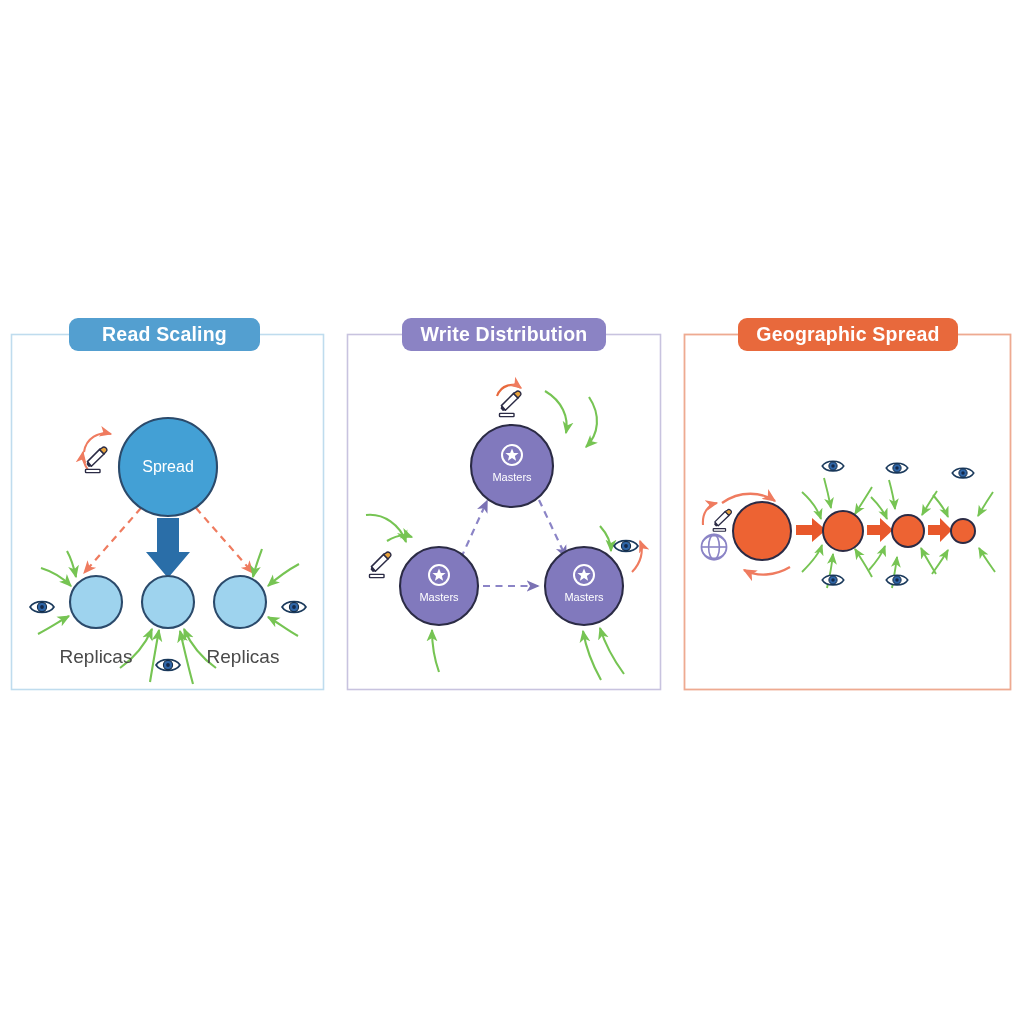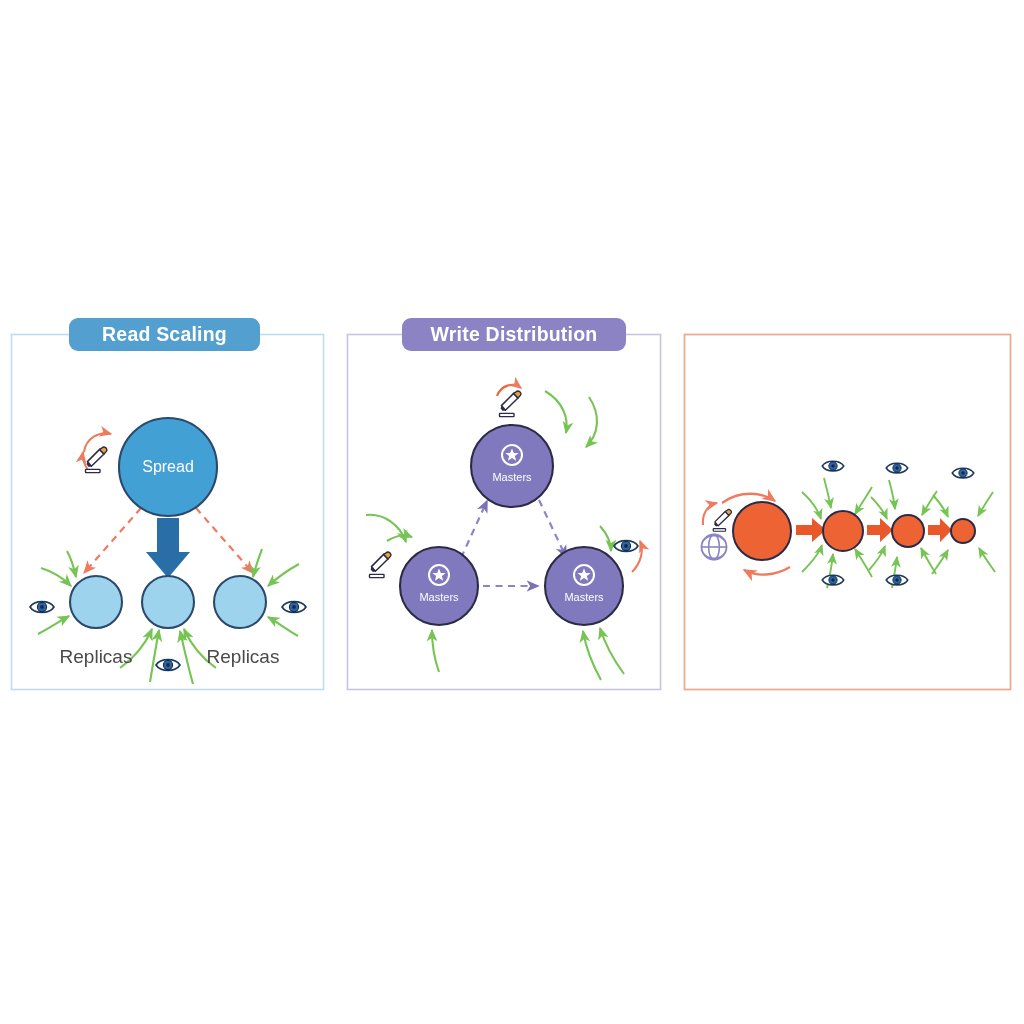--- a/index.html
+++ b/index.html
@@ -221,24 +221,27 @@
       <use href="#icon-eye" transform="translate(963,473) scale(0.9)"></use>
       <use href="#icon-eye" transform="translate(833,580) scale(0.9)"></use>
       <use href="#icon-eye" transform="translate(897,580) scale(0.9)"></use>
     </g>
   </svg>
 
   <div class="panel-title" style="left:69px; top:318px; width:191px; height:33px; background:#539fd0;">
     <span>Read Scaling</span>
   </div>
 
-  <div class="panel-title" style="left:402px; top:318px; width:224px; height:33px; background:#8b83c4;">
+  <div class="panel-title" style="left:402px; top:318px; width:204px; height:33px; background:#8b83c4;">
     <span>Write Distribution</span>
   </div>
 
+  <div class="panel-title" style="left:738px; top:318px; width:220px; height:33px; background:#e8693c;">
+    <span>Geographic Spread</span>
+  </div>
 
   <div class="node-label" style="left:118px; top:458px; width:100px; font-size:16px;">Spread</div>
 
   <div class="node-label small" style="left:462px; top:471px; width:100px;">Masters</div>
 
   <div class="node-label small" style="left:389px; top:591px; width:100px;">Masters</div>
 
   <div class="node-label small" style="left:534px; top:591px; width:100px;">Masters</div>
 
   <div class="plain-label" style="left:46px; top:646px; width:100px;">Replicas</div>

